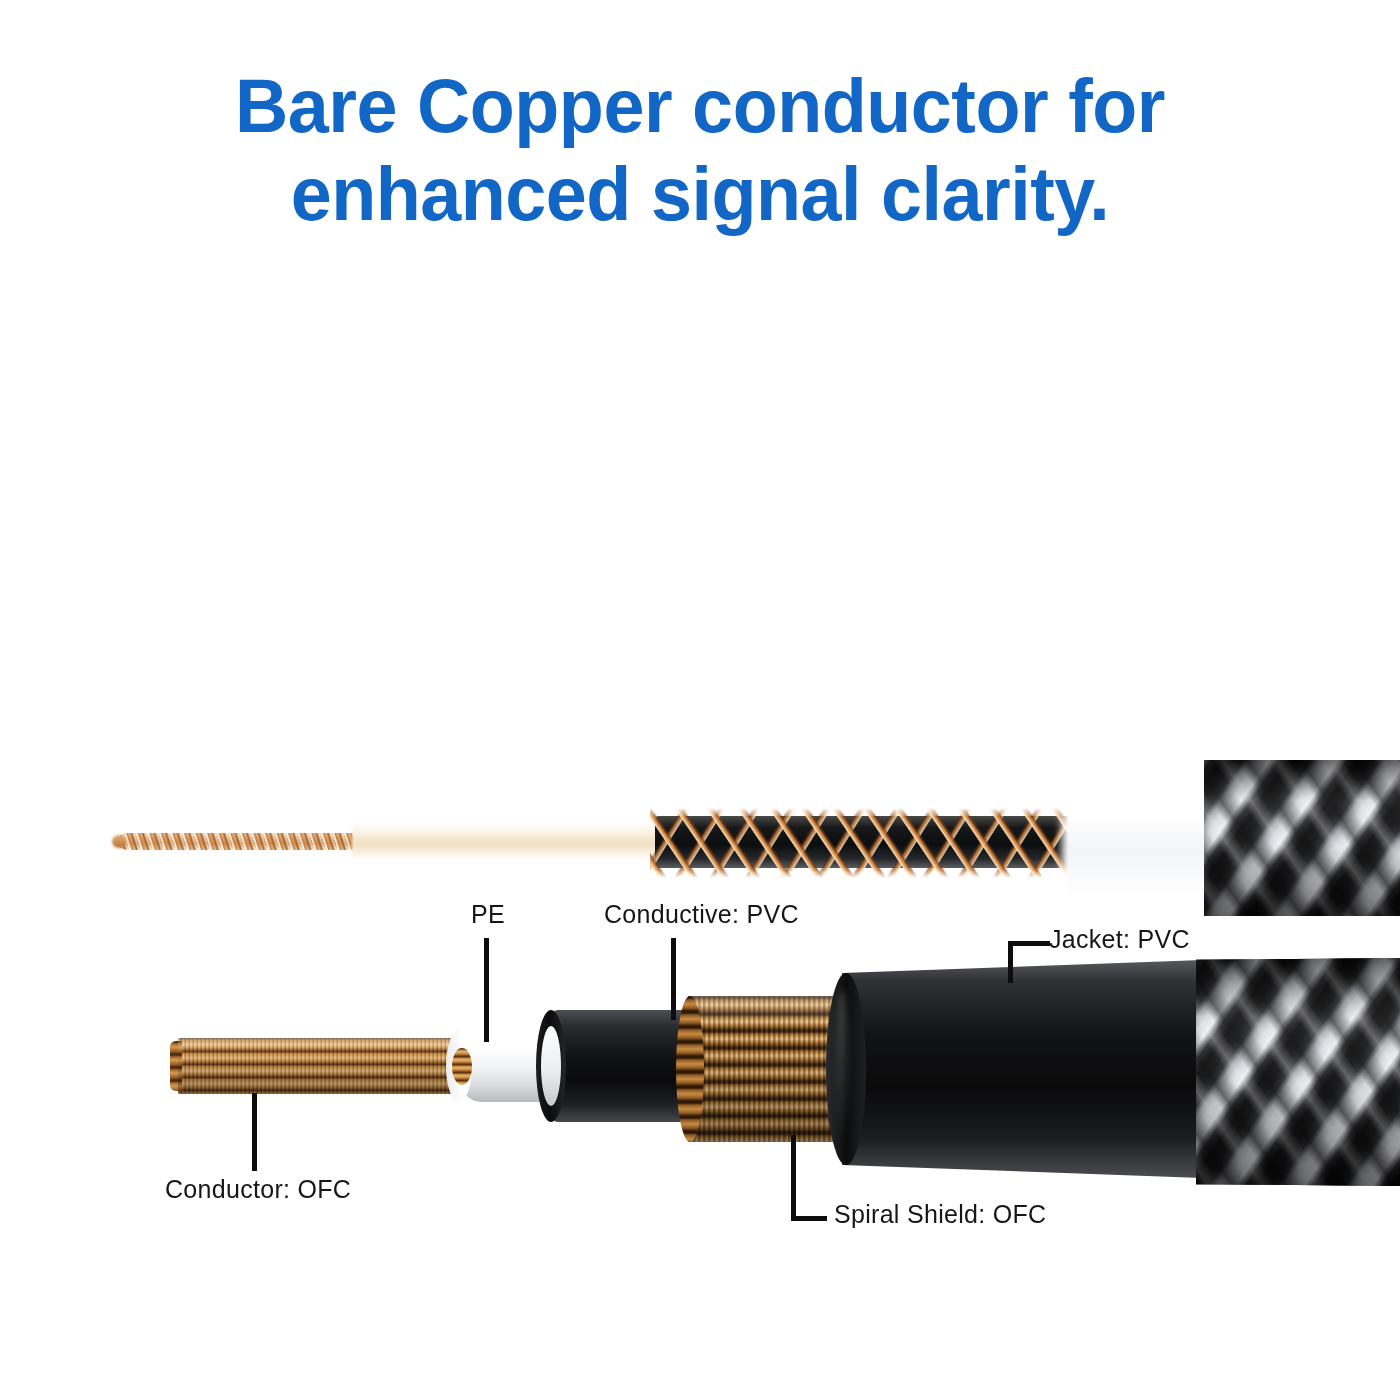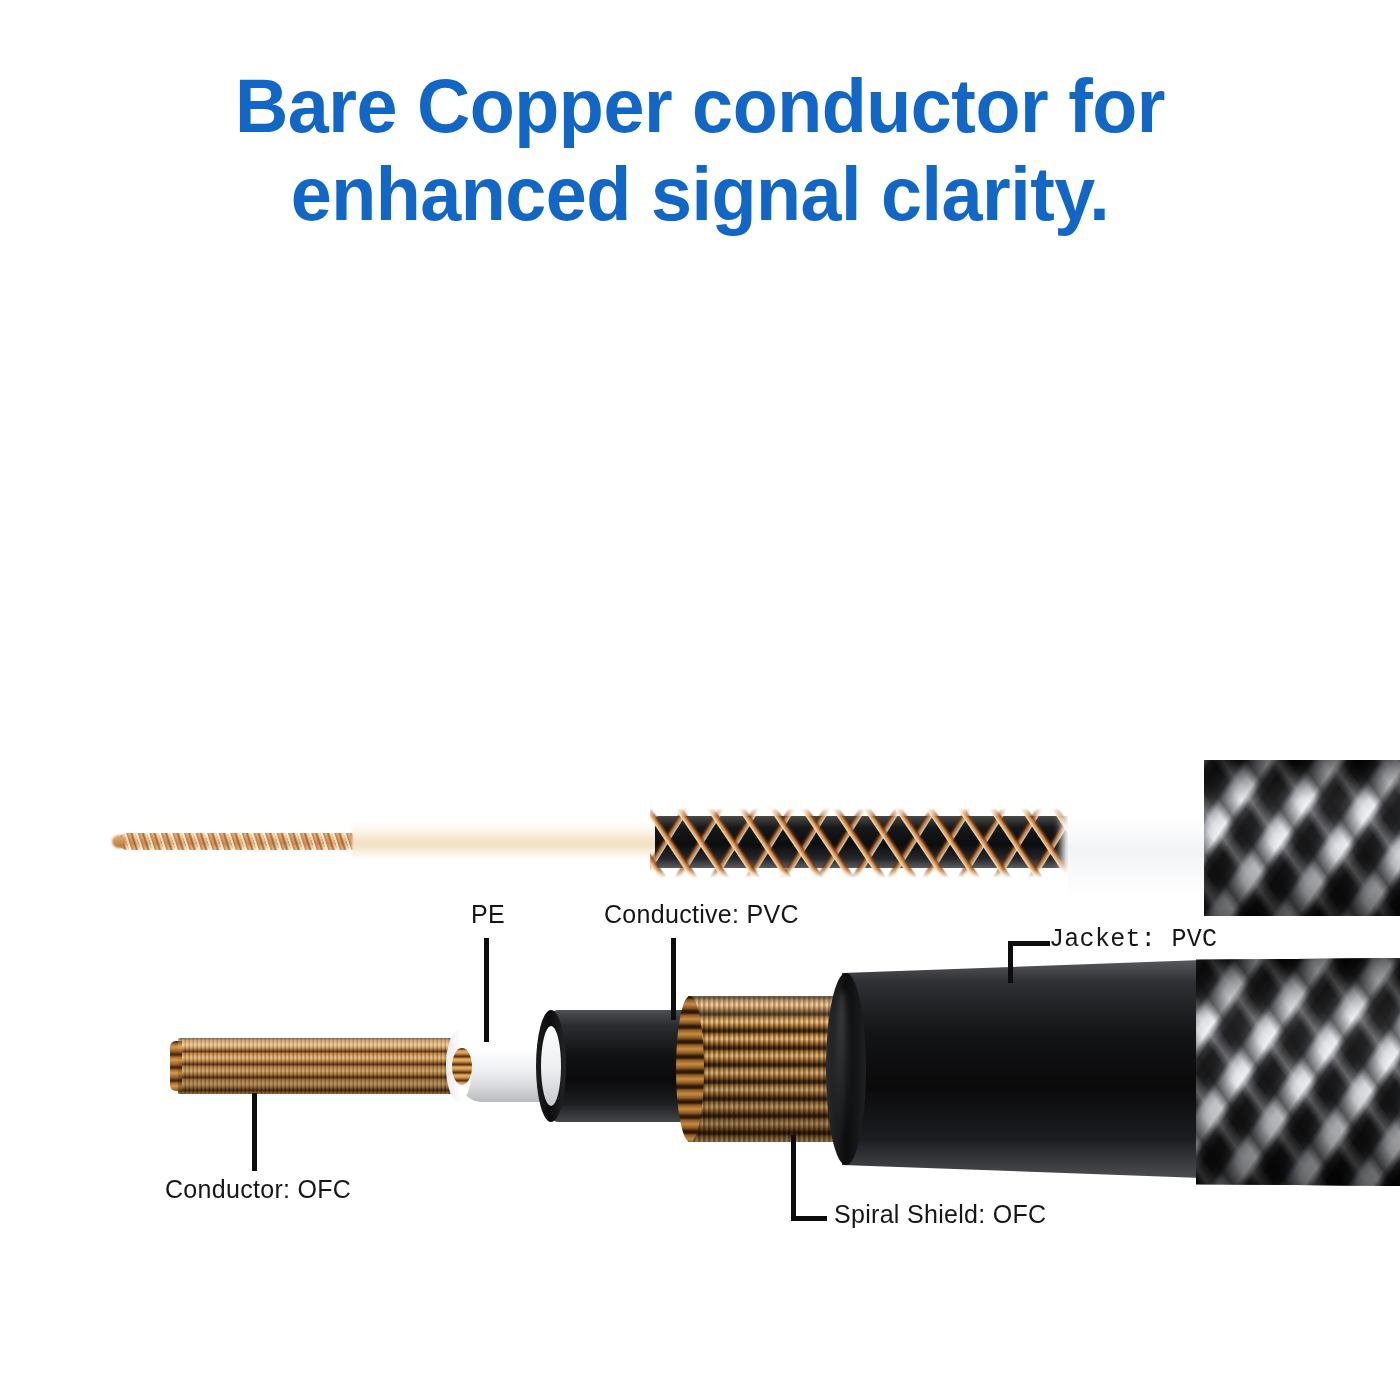--- a/index.html
+++ b/index.html
@@ -390,21 +390,21 @@
     <div class="braid-weave"></div>
     <div class="braid-shade"></div>
   </div>
 
   <div class="dg-label" style="left:471px; top:900px;">PE</div>
   <div class="lead lead-v" style="left:484px; top:938px; height:104px;"></div>
 
   <div class="dg-label" style="left:604px; top:900px;">Conductive: PVC</div>
   <div class="lead lead-v" style="left:671px; top:938px; height:82px;"></div>
 
-  <div class="dg-label" style="left:1049px; top:925px;font-family:Liberation Mono, monospace;">Jacket: PVC</div>
+  <div class="dg-label" style="left:1049px; top:925px;">Jacket: PVC</div>
   <div class="lead lead-h" style="left:1008px; top:941px; width:42px;"></div>
   <div class="lead lead-v" style="left:1008px; top:941px; height:42px;"></div>
 
   <div class="dg-label" style="left:165px; top:1175px;">Conductor: OFC</div>
   <div class="lead lead-v" style="left:252px; top:1093px; height:78px;"></div>
 
   <div class="dg-label" style="left:834px; top:1200px;">Spiral Shield: OFC</div>
   <div class="lead lead-v" style="left:791px; top:1135px; height:86px;"></div>
   <div class="lead lead-h" style="left:791px; top:1216px; width:36px;"></div>
 

